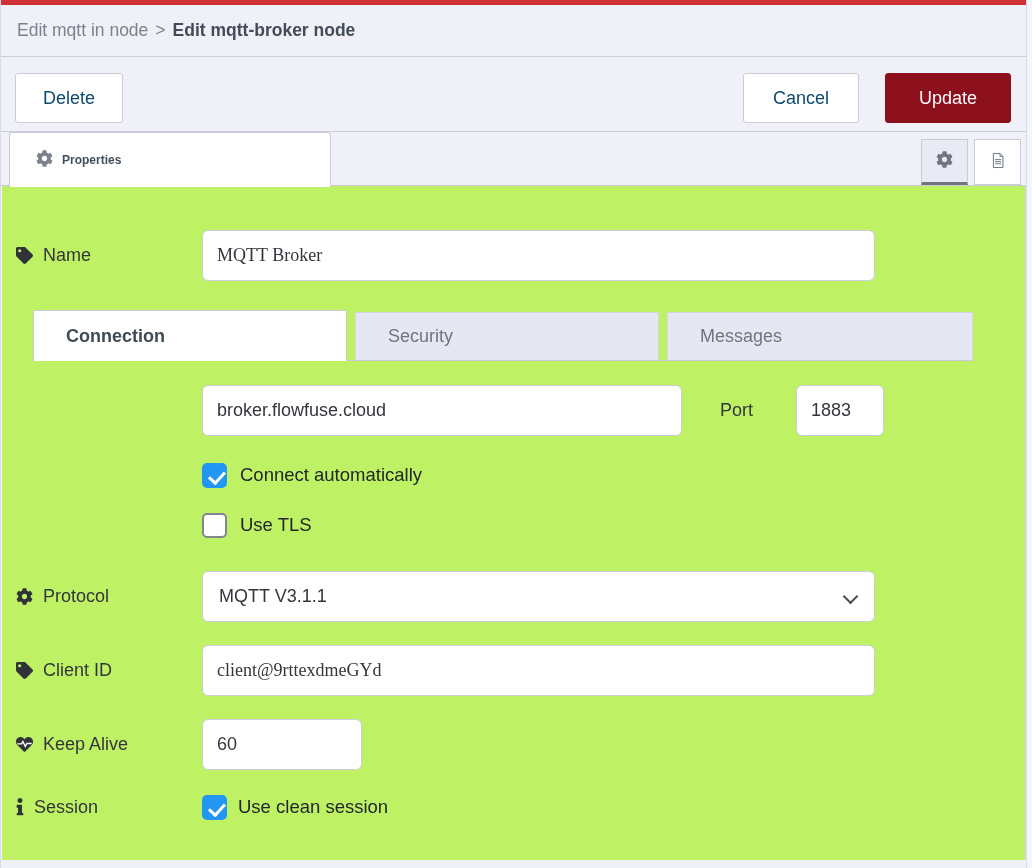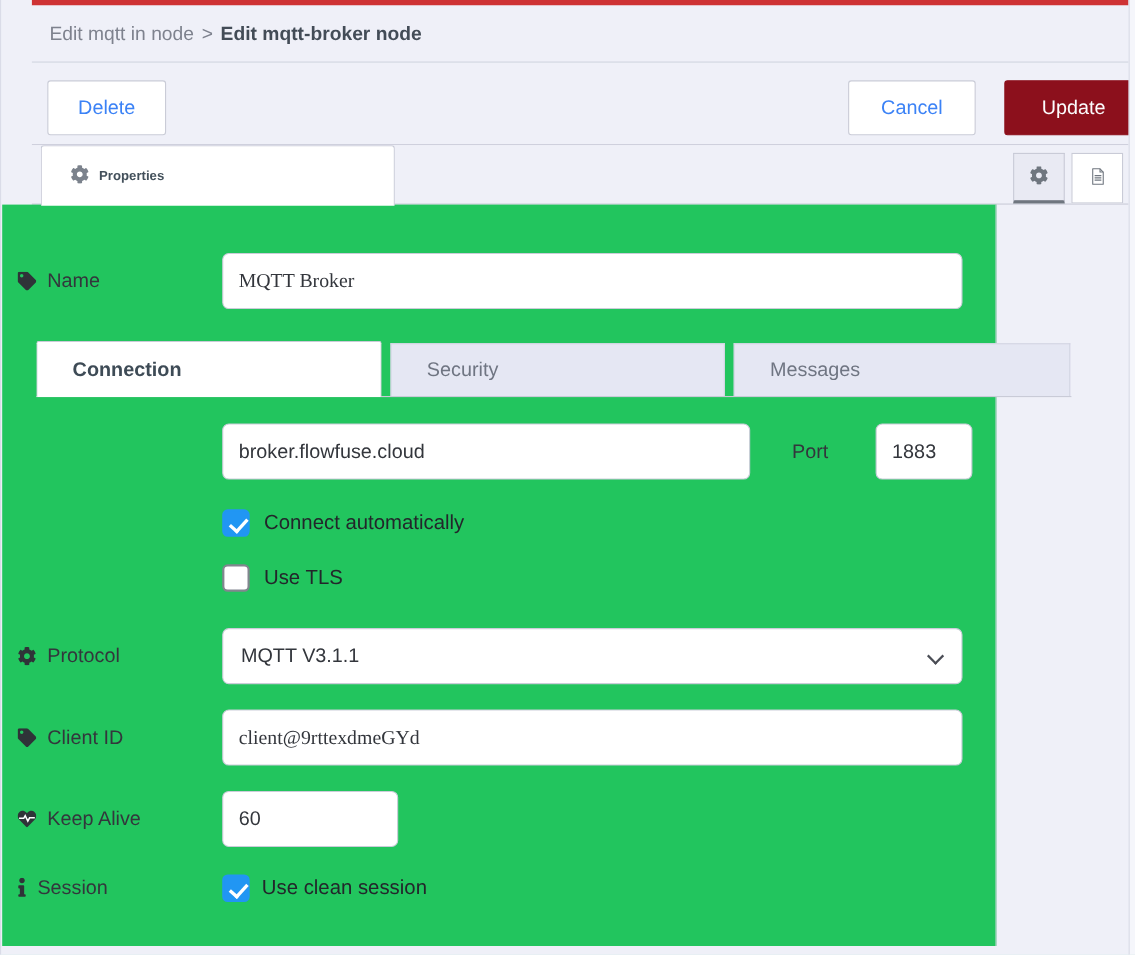--- a/index.html
+++ b/index.html
@@ -10,40 +10,40 @@
     color:#333;
     overflow:hidden;
   }
   .screen { position:relative; width:1032px; height:868px; background:#EFF0F8; }
   .scroll-strip {
     position:absolute; top:0; right:0; width:6px; height:868px;
     background:#F5F6FB; border-left:1px solid #D8DAE6;
   }
   .main {
     position:absolute; top:0; left:0; width:1026px; height:868px;
-    border-left:1px solid #DADCE8; background:#EFF0F8;padding-left:28px;
+    border-left:1px solid #DADCE8; background:#EFF0F8;
   }
   .topbar { height:5px; background:#CE3234; }
   
   .header {
     height:52px; display:flex; align-items:center; padding:0 16px;
     border-bottom:1px solid #CBCDDA; background:#EFF0F8;
     font-size:17.5px; white-space:pre;
   }
   .crumb-parent { color:#7E828E; }
   .crumb-sep { color:#7E828E; padding:0 7px; }
   .crumb-current { color:#434C57; font-weight:bold; }
   
   .toolbar {
     height:75px; position:relative; border-bottom:1px solid #CBCDDA; background:#EFF0F8;
   }
   .btn {
     position:absolute; top:16px; height:50px; font-size:18px;
     display:flex; align-items:center; justify-content:center;
-    border:1px solid #CACCD7; border-radius:3px; background:#fff; color:#3b82f6;
+    border:1px solid #CACCD7; border-radius:3px; background:#fff; color:#0c4a6e;
     cursor:pointer; font-family:inherit;
   }
   .btn-delete { left:14px; width:108px; }
   .btn-cancel { left:742px; width:116px; }
   .btn-update {
     left:884px; width:126px; background:#8C101C; border-color:#8C101C; color:#FCFCFD;
     border-radius:3px;
   }
   
   .tabrow { height:54px; position:relative; background:#EFF0F8; }
@@ -61,22 +61,22 @@
     display:flex; align-items:center; justify-content:center;
     border:1px solid #C9CBD7; background:#fff; color:#6F767F; cursor:pointer;
   }
   .icon-btn.active {
     background:#E9EAF3; border-bottom:3px solid #6F767F;
   }
   .icon-btn-gear { right:58px; }
   .icon-btn-doc  { right:5px; }
   
   .content {
-    position:absolute; top:186px; left:1px; width:904px; height:674px;
-    background:#22c55e; border-right:1px solid #D4D6E2;
+    position:absolute; top:186px; left:1px; width:1024px; height:674px;
+    background:#bef264; border-right:1px solid #D4D6E2;
   }
   .row { position:absolute; left:0; width:100%; height:51px; }
   .row-label {
     position:absolute; left:14px; top:0; height:51px;
     display:flex; align-items:center; gap:10px; font-size:18px; color:#33363C;
   }
   .row-label .icon { color:#2F3338; display:flex; }
   .txt-input {
     position:absolute; top:0; height:51px; background:#fff;
     border:1px solid #CBCDD9; border-radius:6px; font-size:18px; color:#33363C;

